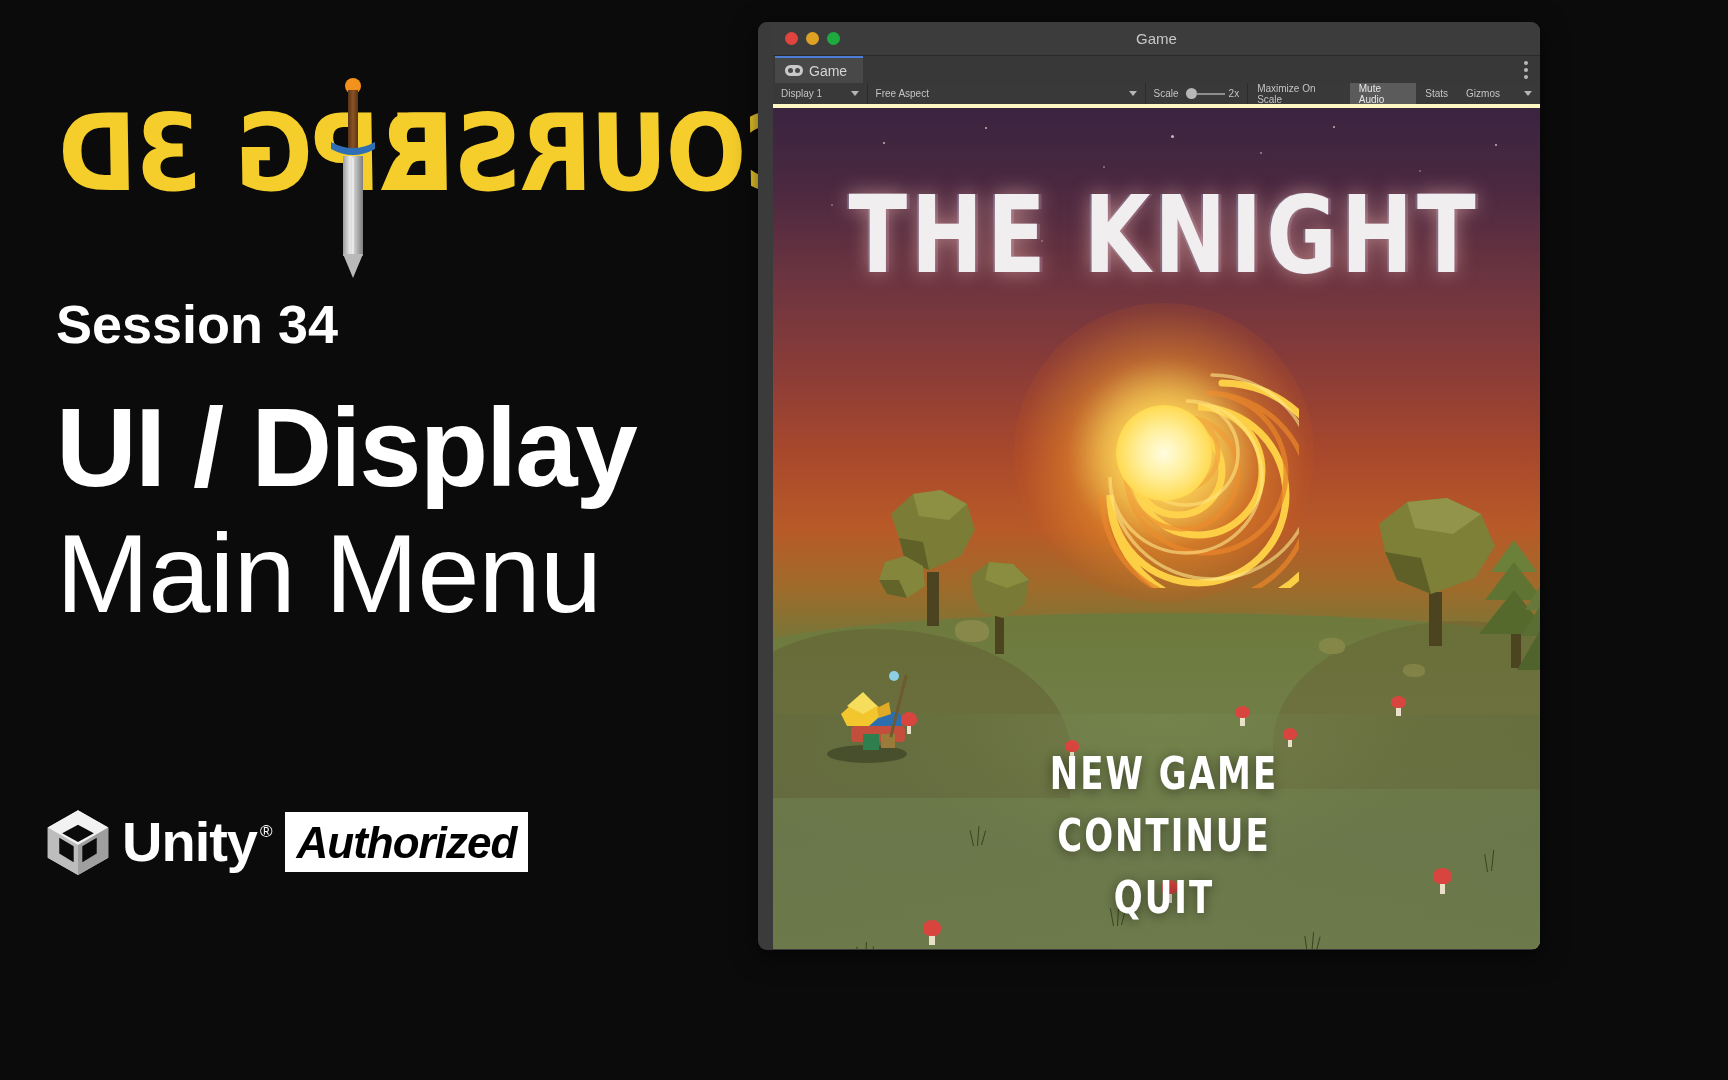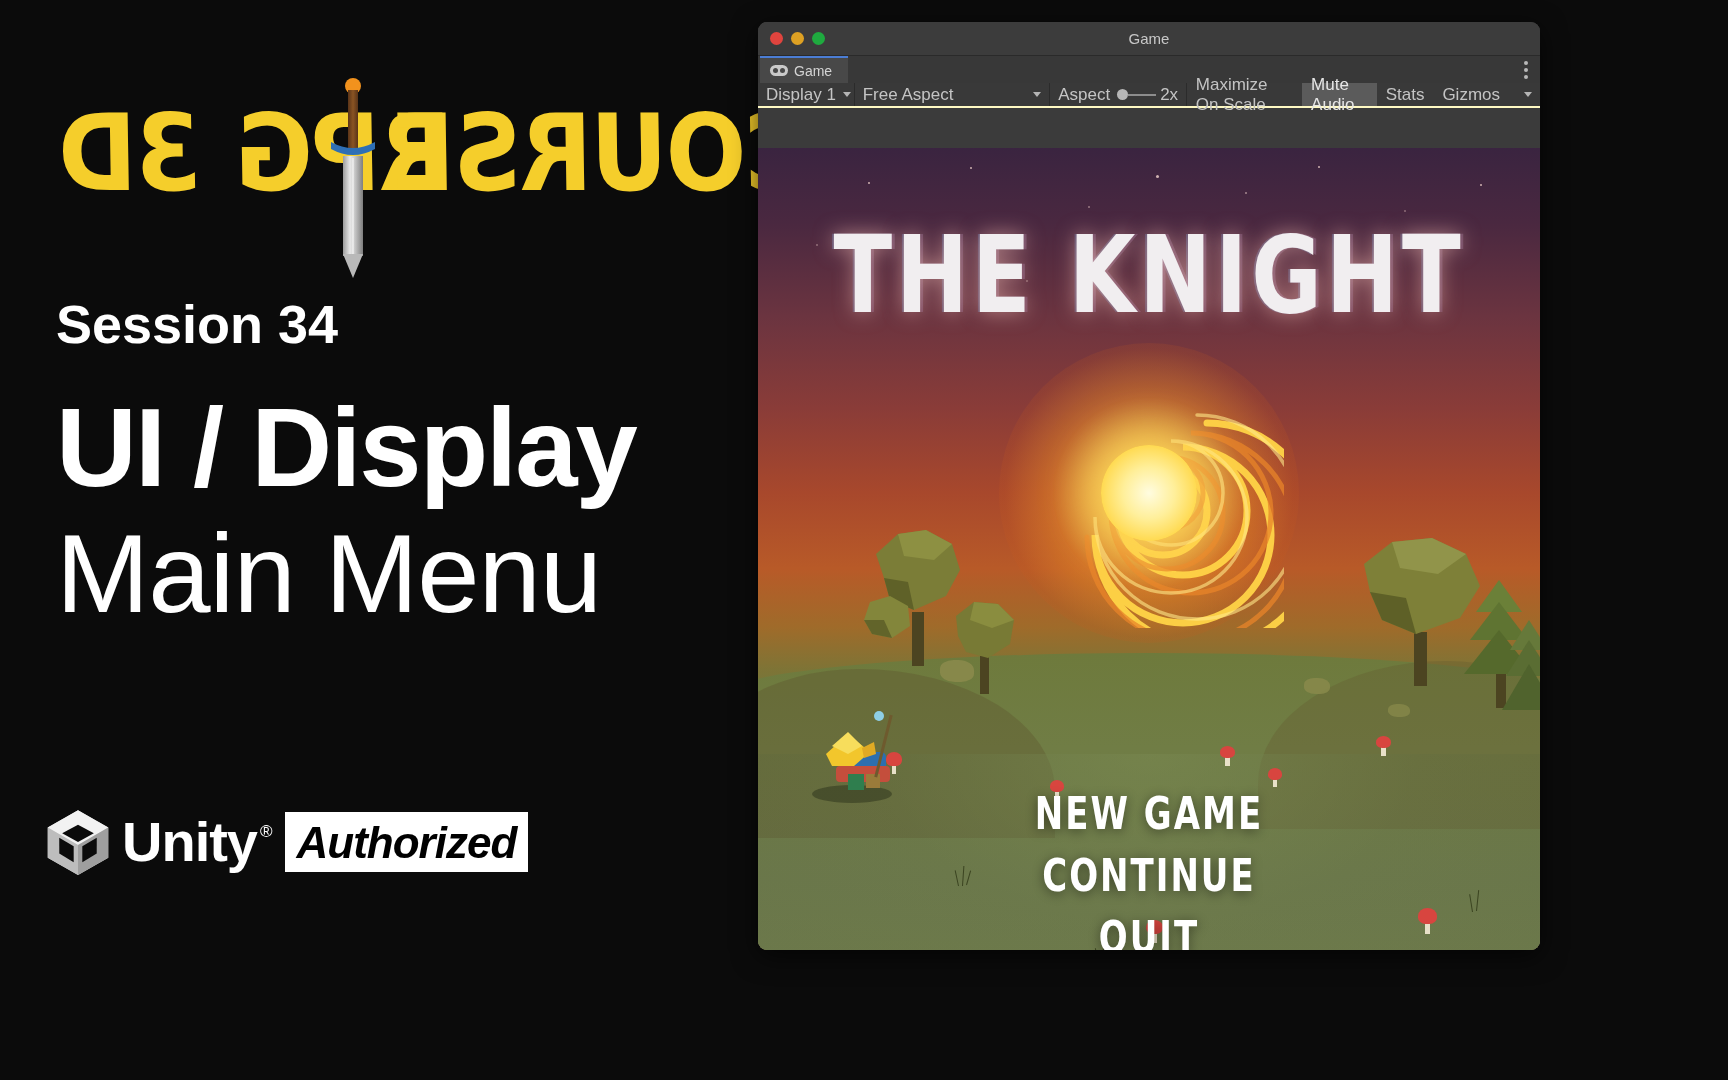--- a/index.html
+++ b/index.html
@@ -49,21 +49,21 @@
   #unity-wordmark { font-size:56px; font-weight:bold; color:#ffffff; margin-left:8px;
                     letter-spacing:-1px; line-height:1; }
   #unity-reg { font-size:17px; color:#ffffff; align-self:flex-start; margin-top:16px; margin-left:3px; }
   #authorized-badge { margin-left:12px; background:#ffffff; color:#000000; font-style:italic;
                       font-weight:bold; font-size:44px; padding:8px 12px 6px 12px; line-height:1.05;
                       letter-spacing:-1px; }
 
   
   #game-window { position:absolute; left:758px; top:22px; width:782px; height:928px;
                  background:#3b3b3b; border-radius:9px; overflow:hidden;
-                 box-shadow:0 6px 26px rgba(0,0,0,.65); }
+                 box-shadow:0 6px 26px rgba(0,0,0,.65);padding-left:15px; }
 
   #title-bar { position:relative; height:34px; background:#3c3c3c;
                border-bottom:1px solid #2a2a2a; }
   #traffic-lights { position:absolute; left:12px; top:10px; display:flex; gap:8px; }
   .tl { width:13px; height:13px; border-radius:50%; }
   .tl.red { background:#e0443e; } .tl.yellow { background:#dea123; } .tl.green { background:#1faa3f; }
   #window-title { position:absolute; left:0; right:0; top:8px; text-align:center;
                   font-size:15px; color:#c8c8c8; }
 
   #tab-row { position:relative; height:27px; background:#383838; }
@@ -73,38 +73,38 @@
   #game-tab-label { font-size:14px; color:#d4d4d4; }
   #gamepad-icon { width:18px; height:11px; background:#c9c9c9;
                   border-radius:6px; position:relative; }
   #gamepad-icon:before, #gamepad-icon:after { content:""; position:absolute; top:3px;
                   width:5px; height:5px; border-radius:50%; background:#484848; }
   #gamepad-icon:before { left:3px; } #gamepad-icon:after { right:3px; }
   #kebab-menu { position:absolute; right:12px; top:5px; width:4px; }
   .kebab-dot { width:4px; height:4px; border-radius:50%; background:#b8b8b8; margin-bottom:3px; }
 
   #toolbar { position:relative; height:25px; background:#393939; display:flex;
-             align-items:stretch; font-size:17px; color:#c4c4c4;
-             border-bottom:2px solid #fef9c3; }
+             align-items:stretch; font-size:10px; color:#c4c4c4;
+             border-bottom:4px solid #fef9c3; }
   .tb-item { display:flex; align-items:center; padding:0 8px; white-space:nowrap; }
   .tb-sep { width:1px; background:#2b2b2b; }
   .caret { width:0;height:0;border-left:4px solid transparent;border-right:4px solid transparent;
            border-top:5px solid #b5b5b5; margin-left:7px; }
   #display-select { width:96px; justify-content:space-between; }
   #aspect-select { width:285px; justify-content:space-between; }
   #scale-group { gap:0px; }
   #scale-knob { width:11px;height:11px;border-radius:50%;background:#b7b7b7;margin:0 0 0 7px; }
   #scale-track { width:28px;height:2px;background:#8d8d8d; }
   #scale-value { margin-left:4px; }
   .tb-toggle { display:flex;align-items:center;padding:0 9px; }
   .tb-toggle.on { background:#5b5b5b; color:#e6e6e6; }
 
   
   #game-view { position:relative; width:782px; height:841px; overflow:hidden;
-               background:#5d3a3a;margin-top:40px; }
+               background:#5d3a3a; }
   #sky { position:absolute; inset:0;
          background:linear-gradient(180deg,
            #3a2440 0%, #4a2840 9%, #6b3440 20%, #8a3c38 31%,
            #a8482c 41%, #b85a28 50%, #9f6b2a 57%, #7e7436 62%,
            #6e7a3e 66%, #6e7c44 72%, #72804a 100%); }
   #ground { position:absolute; left:-5%; top:60%; width:110%; height:45%;
             background:linear-gradient(180deg,#6e7a3c 0%,#707d45 25%,#6f7c4e 60%,#74814f 100%);
             border-radius:60% 60% 0 0 / 14% 14% 0 0; }
   #ground-shade { position:absolute; left:-5%; top:72%; width:110%; height:32%;
             background:radial-gradient(ellipse at 50% 0%,
@@ -231,21 +231,21 @@
         <span>Display 1</span>
         <span class="caret"></span>
       </div>
       <div class="tb-sep"></div>
       <div class="tb-item" id="aspect-select">
         <span>Free Aspect</span>
         <span class="caret"></span>
       </div>
       <div class="tb-sep"></div>
       <div class="tb-item" id="scale-group">
-        <span>Aspect</span>
+        <span>Scale</span>
         <span id="scale-knob"></span>
         <span id="scale-track"></span>
         <span id="scale-value">2x</span>
       </div>
       <div class="tb-sep"></div>
       <div class="tb-toggle">
         <span>Maximize On Scale</span>
       </div>
       <div class="tb-toggle on">
         <span>Mute Audio</span>

